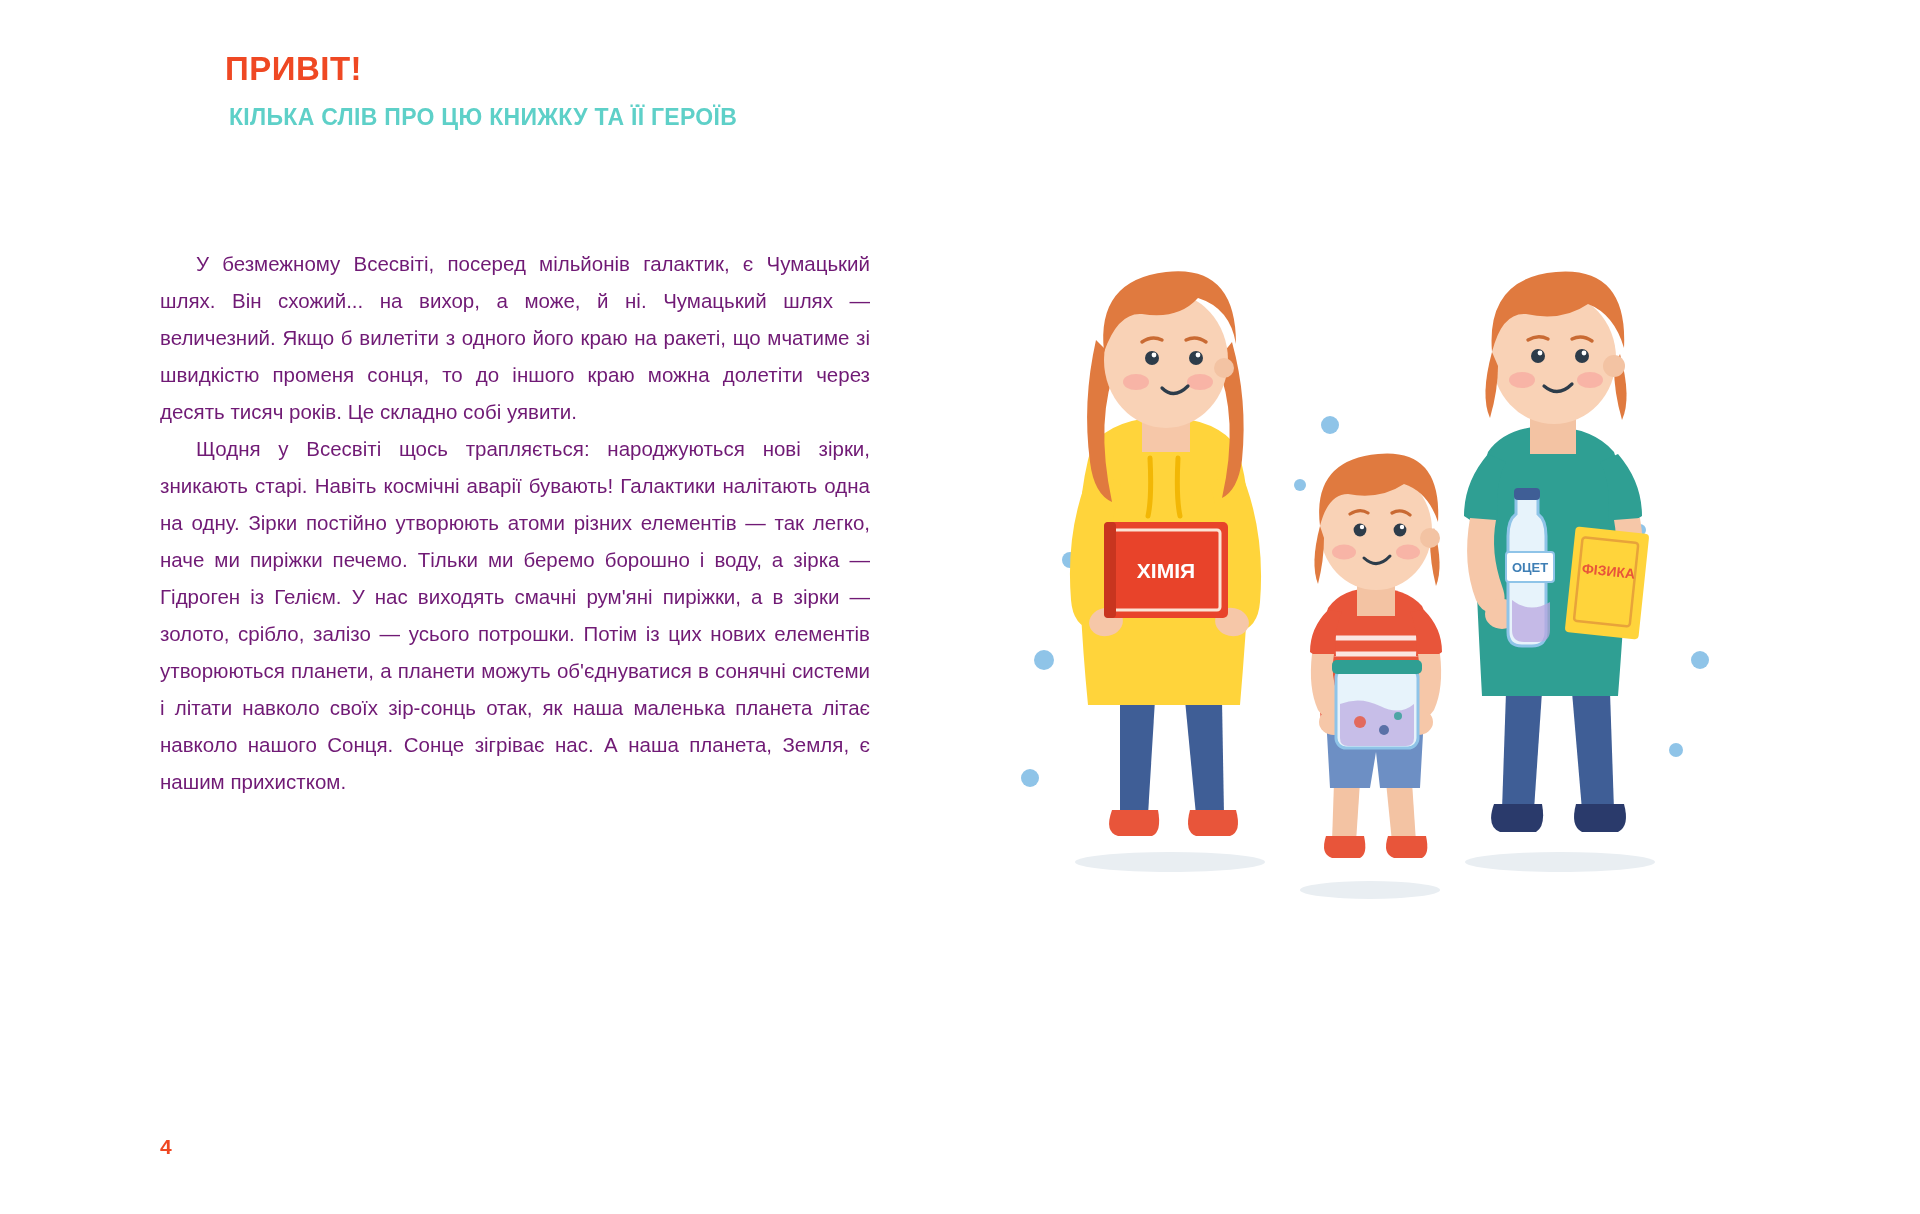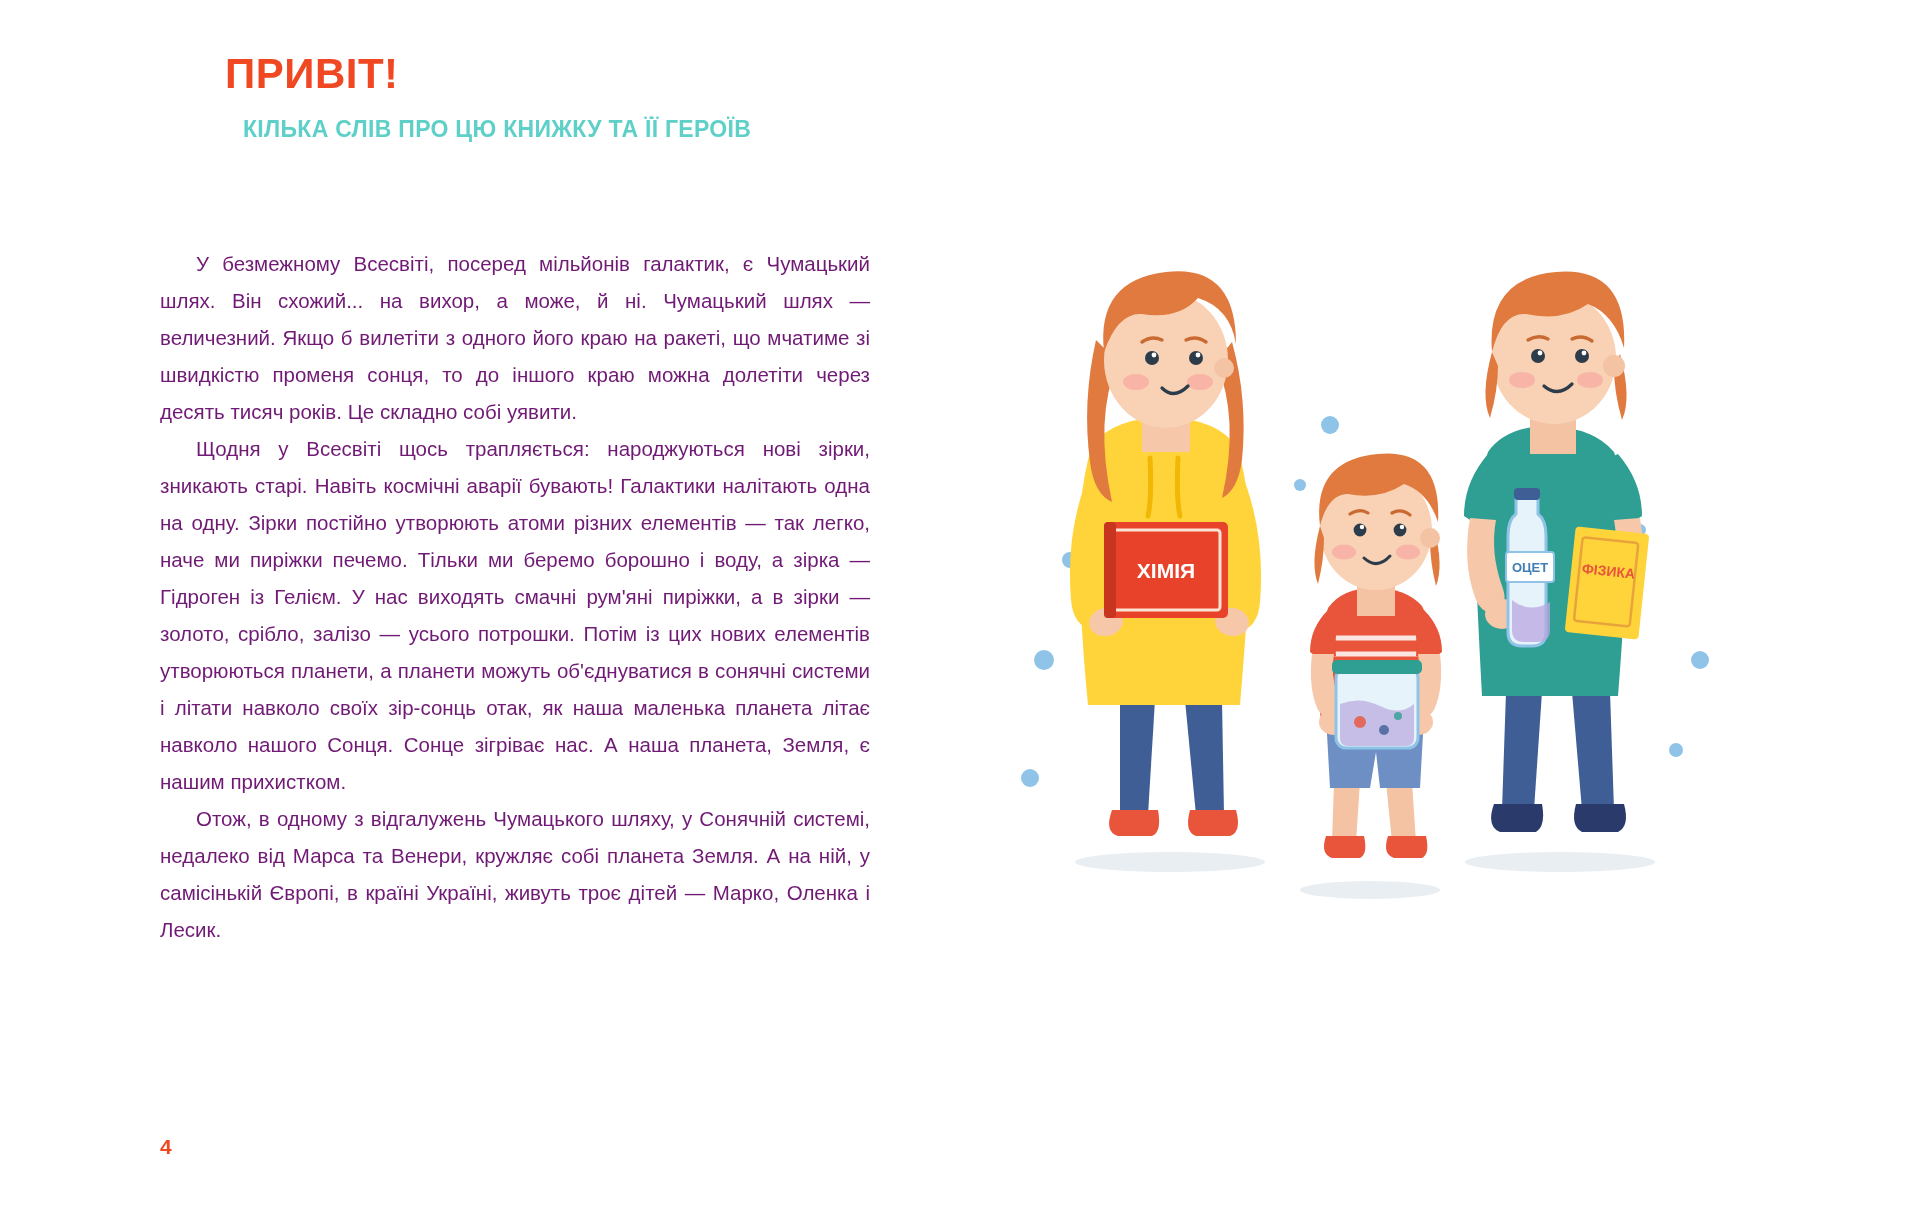--- a/index.html
+++ b/index.html
@@ -21,32 +21,32 @@
     background: #ffffff;
   }
   .text-column {
     position: absolute;
     left: 160px;
     top: 50px;
     width: 700px;
   }
   .title {
     color: #ef4823;
-    font-size: 42px;
+    font-size: 33px;
     font-weight: bold;
     letter-spacing: 0.5px;
     margin: 0 0 16px 0;
     padding-left: 65px;
   }
   .subtitle {
     color: #5ed0c8;
     font-size: 23px;
     font-weight: bold;
     letter-spacing: 0.3px;
-    margin: 18px;
+    margin: 4px;
     padding-left: 65px;
   }
   .body-text {
     position: absolute;
     left: 160px;
     top: 245px;
     width: 710px;
     color: #701a75;
     font-size: 20.5px;
     line-height: 37px;
@@ -79,21 +79,20 @@
 <div class="page">
 
   <div class="text-column">
     <h1 class="title">ПРИВІТ!</h1>
     <h2 class="subtitle">КІЛЬКА СЛІВ ПРО ЦЮ КНИЖКУ ТА ЇЇ ГЕРОЇВ</h2>
   </div>
 
   <div class="body-text">
     <p>У безмежному Всесвіті, посеред мільйонів галактик, є Чумацький шлях. Він схожий... на вихор, а може, й ні. Чумацький шлях — величезний. Якщо б вилетіти з одного його краю на ракеті, що мчатиме зі швидкістю променя сонця, то до іншого краю можна долетіти через десять тисяч років. Це складно собі уявити.</p>
     <p>Щодня у Всесвіті щось трапляється: народжуються нові зірки, зникають старі. Навіть космічні аварії бувають! Галактики налітають одна на одну. Зірки постійно утворюють атоми різних елементів — так легко, наче ми пиріжки печемо. Тільки ми беремо борошно і воду, а зірка — Гідроген із Гелієм. У нас виходять смачні рум'яні пиріжки, а в зірки — золото, срібло, залізо — усього потрошки. Потім із цих нових елементів утворюються планети, а планети можуть об'єднуватися в сонячні системи і літати навколо своїх зір-сонць отак, як наша маленька планета літає навколо нашого Сонця. Сонце зігріває нас. А наша планета, Земля, є нашим прихистком.</p>
-    <p>Отож, в одному з відгалужень Чумацького шляху, у Сонячній системі, недалеко від Марса та Венери, кружляє собі планета Земля. А на ній, у самісінькій Європі, в країні Україні, живуть троє дітей — Марко, Оленка і Лесик.</p>
   </div>
 
   <div class="page-number">4</div>
 
   <div class="illustration">
     <svg class="ill-svg" width="800" height="860" viewBox="0 0 800 860" xmlns="http://www.w3.org/2000/svg">
 
       <g>
         <circle cx="330" cy="195" r="9" fill="#8fc4e8"></circle>
         <circle cx="300" cy="255" r="6" fill="#8fc4e8"></circle>

